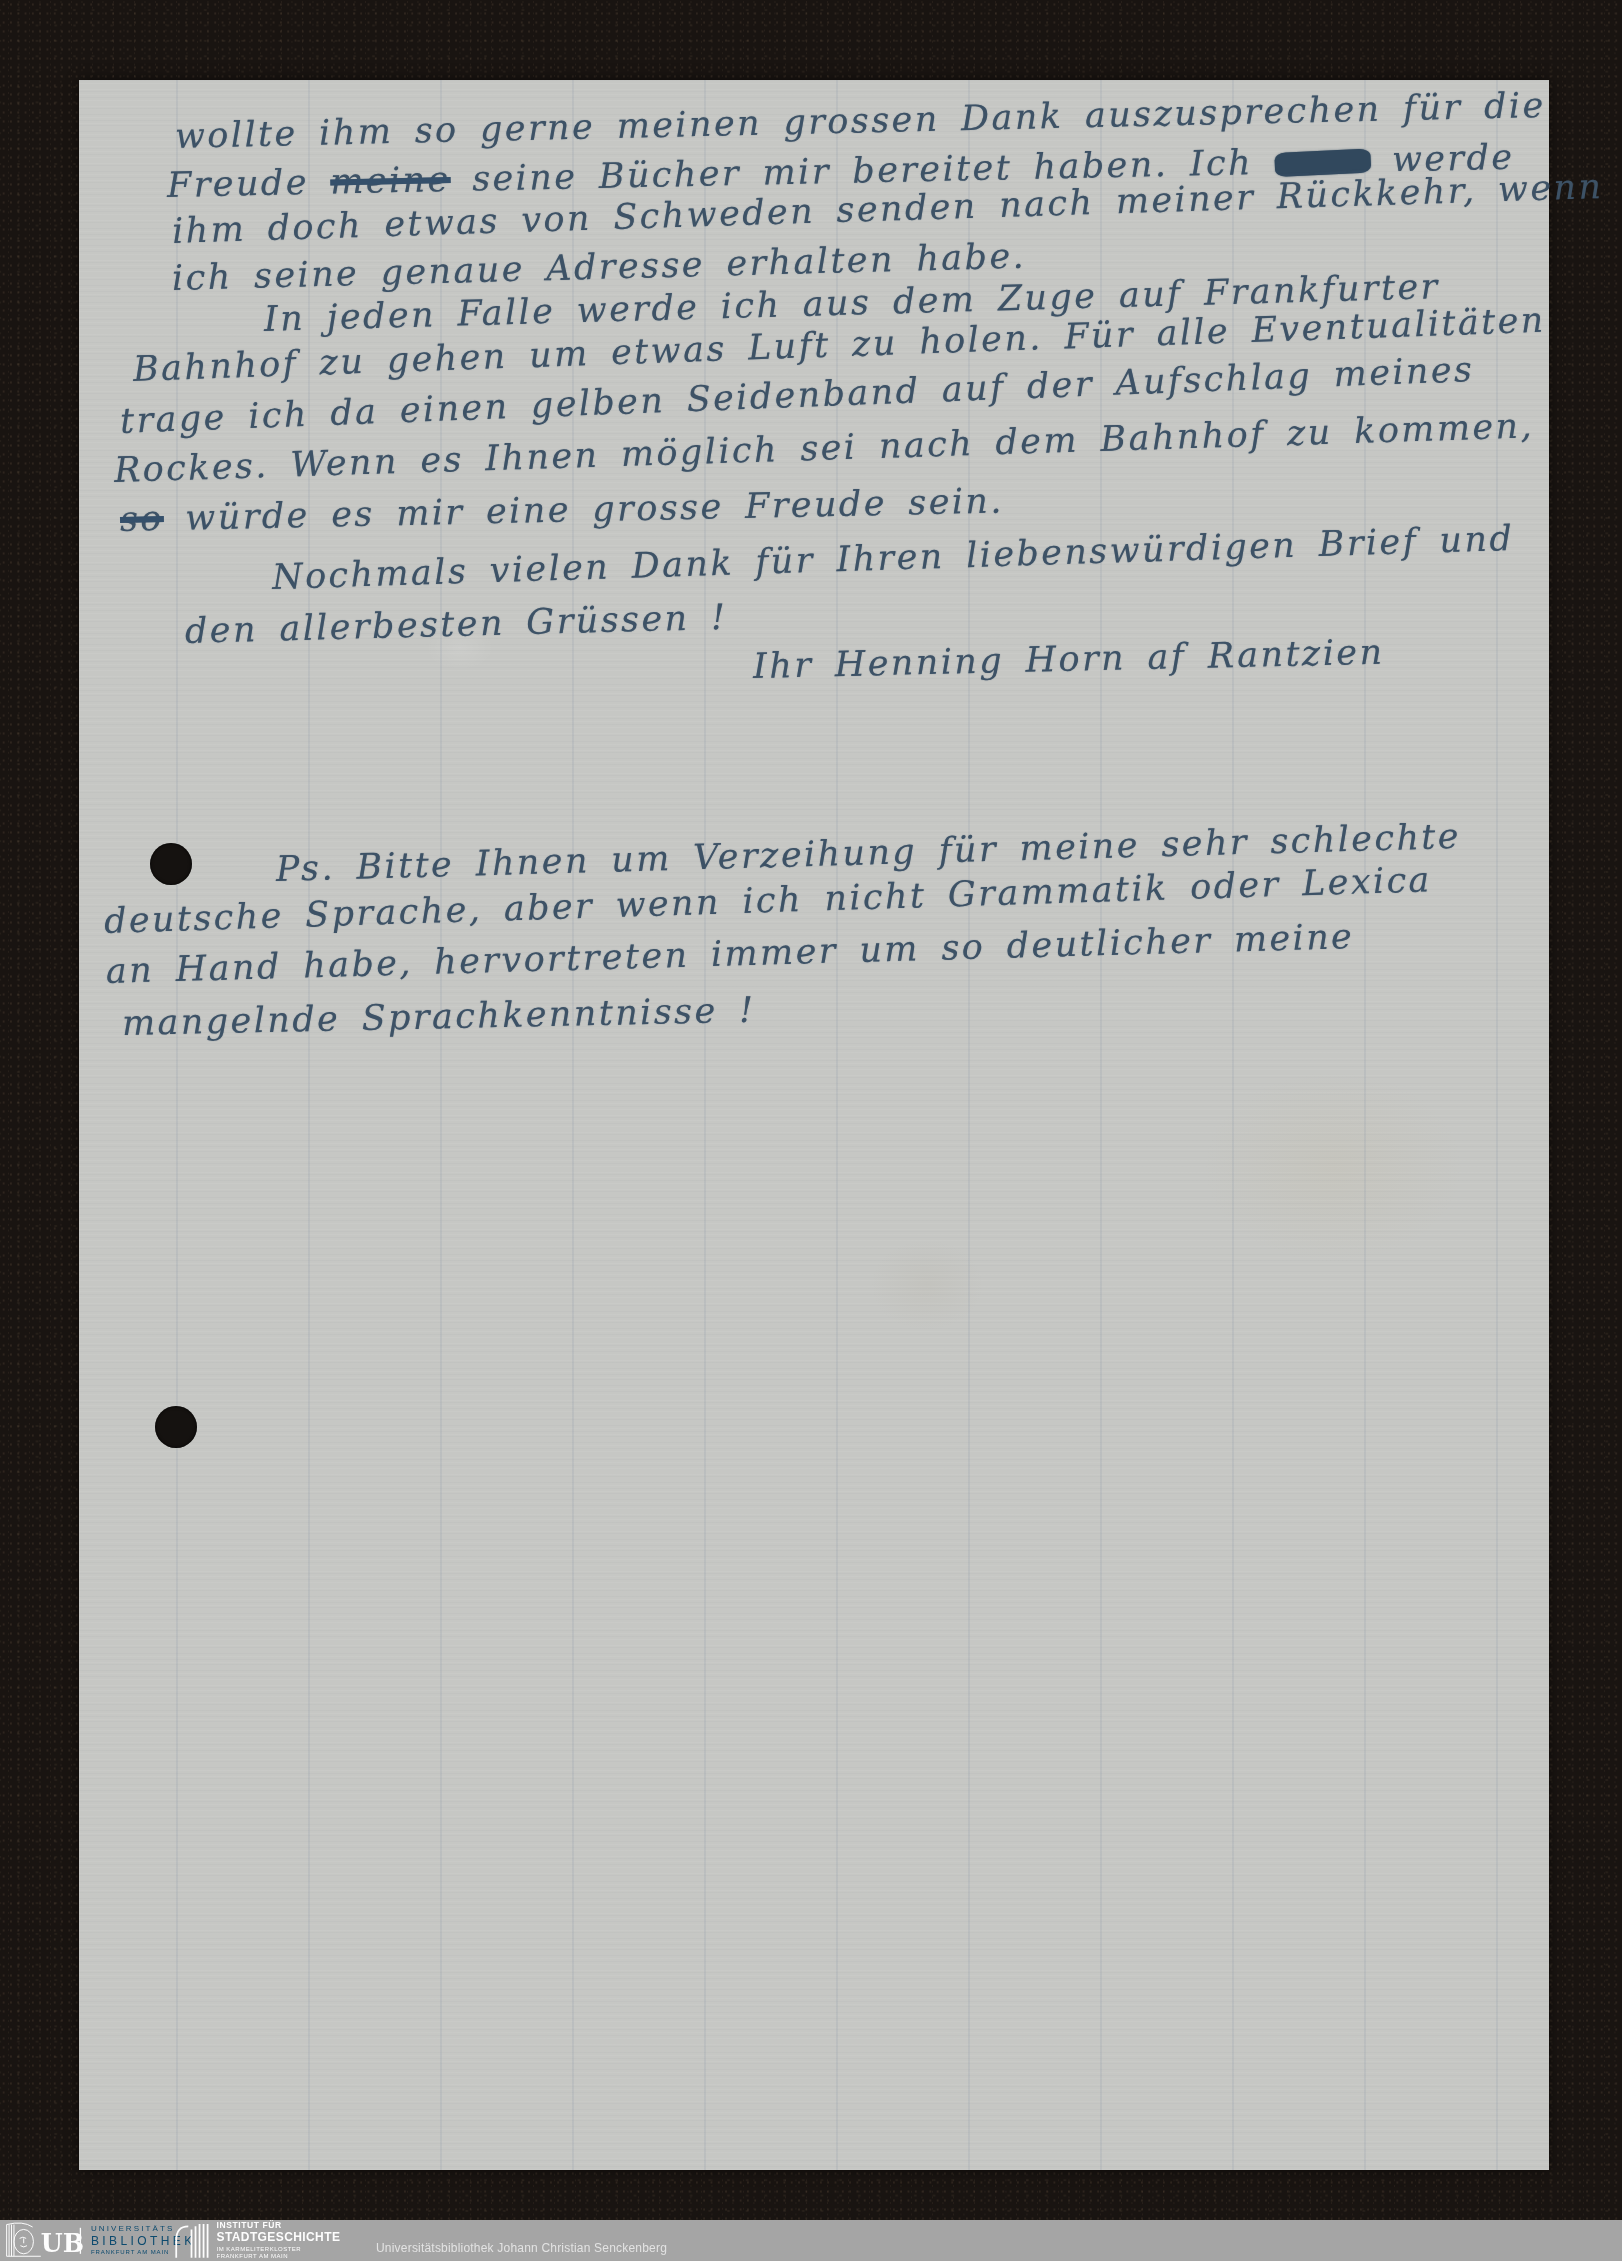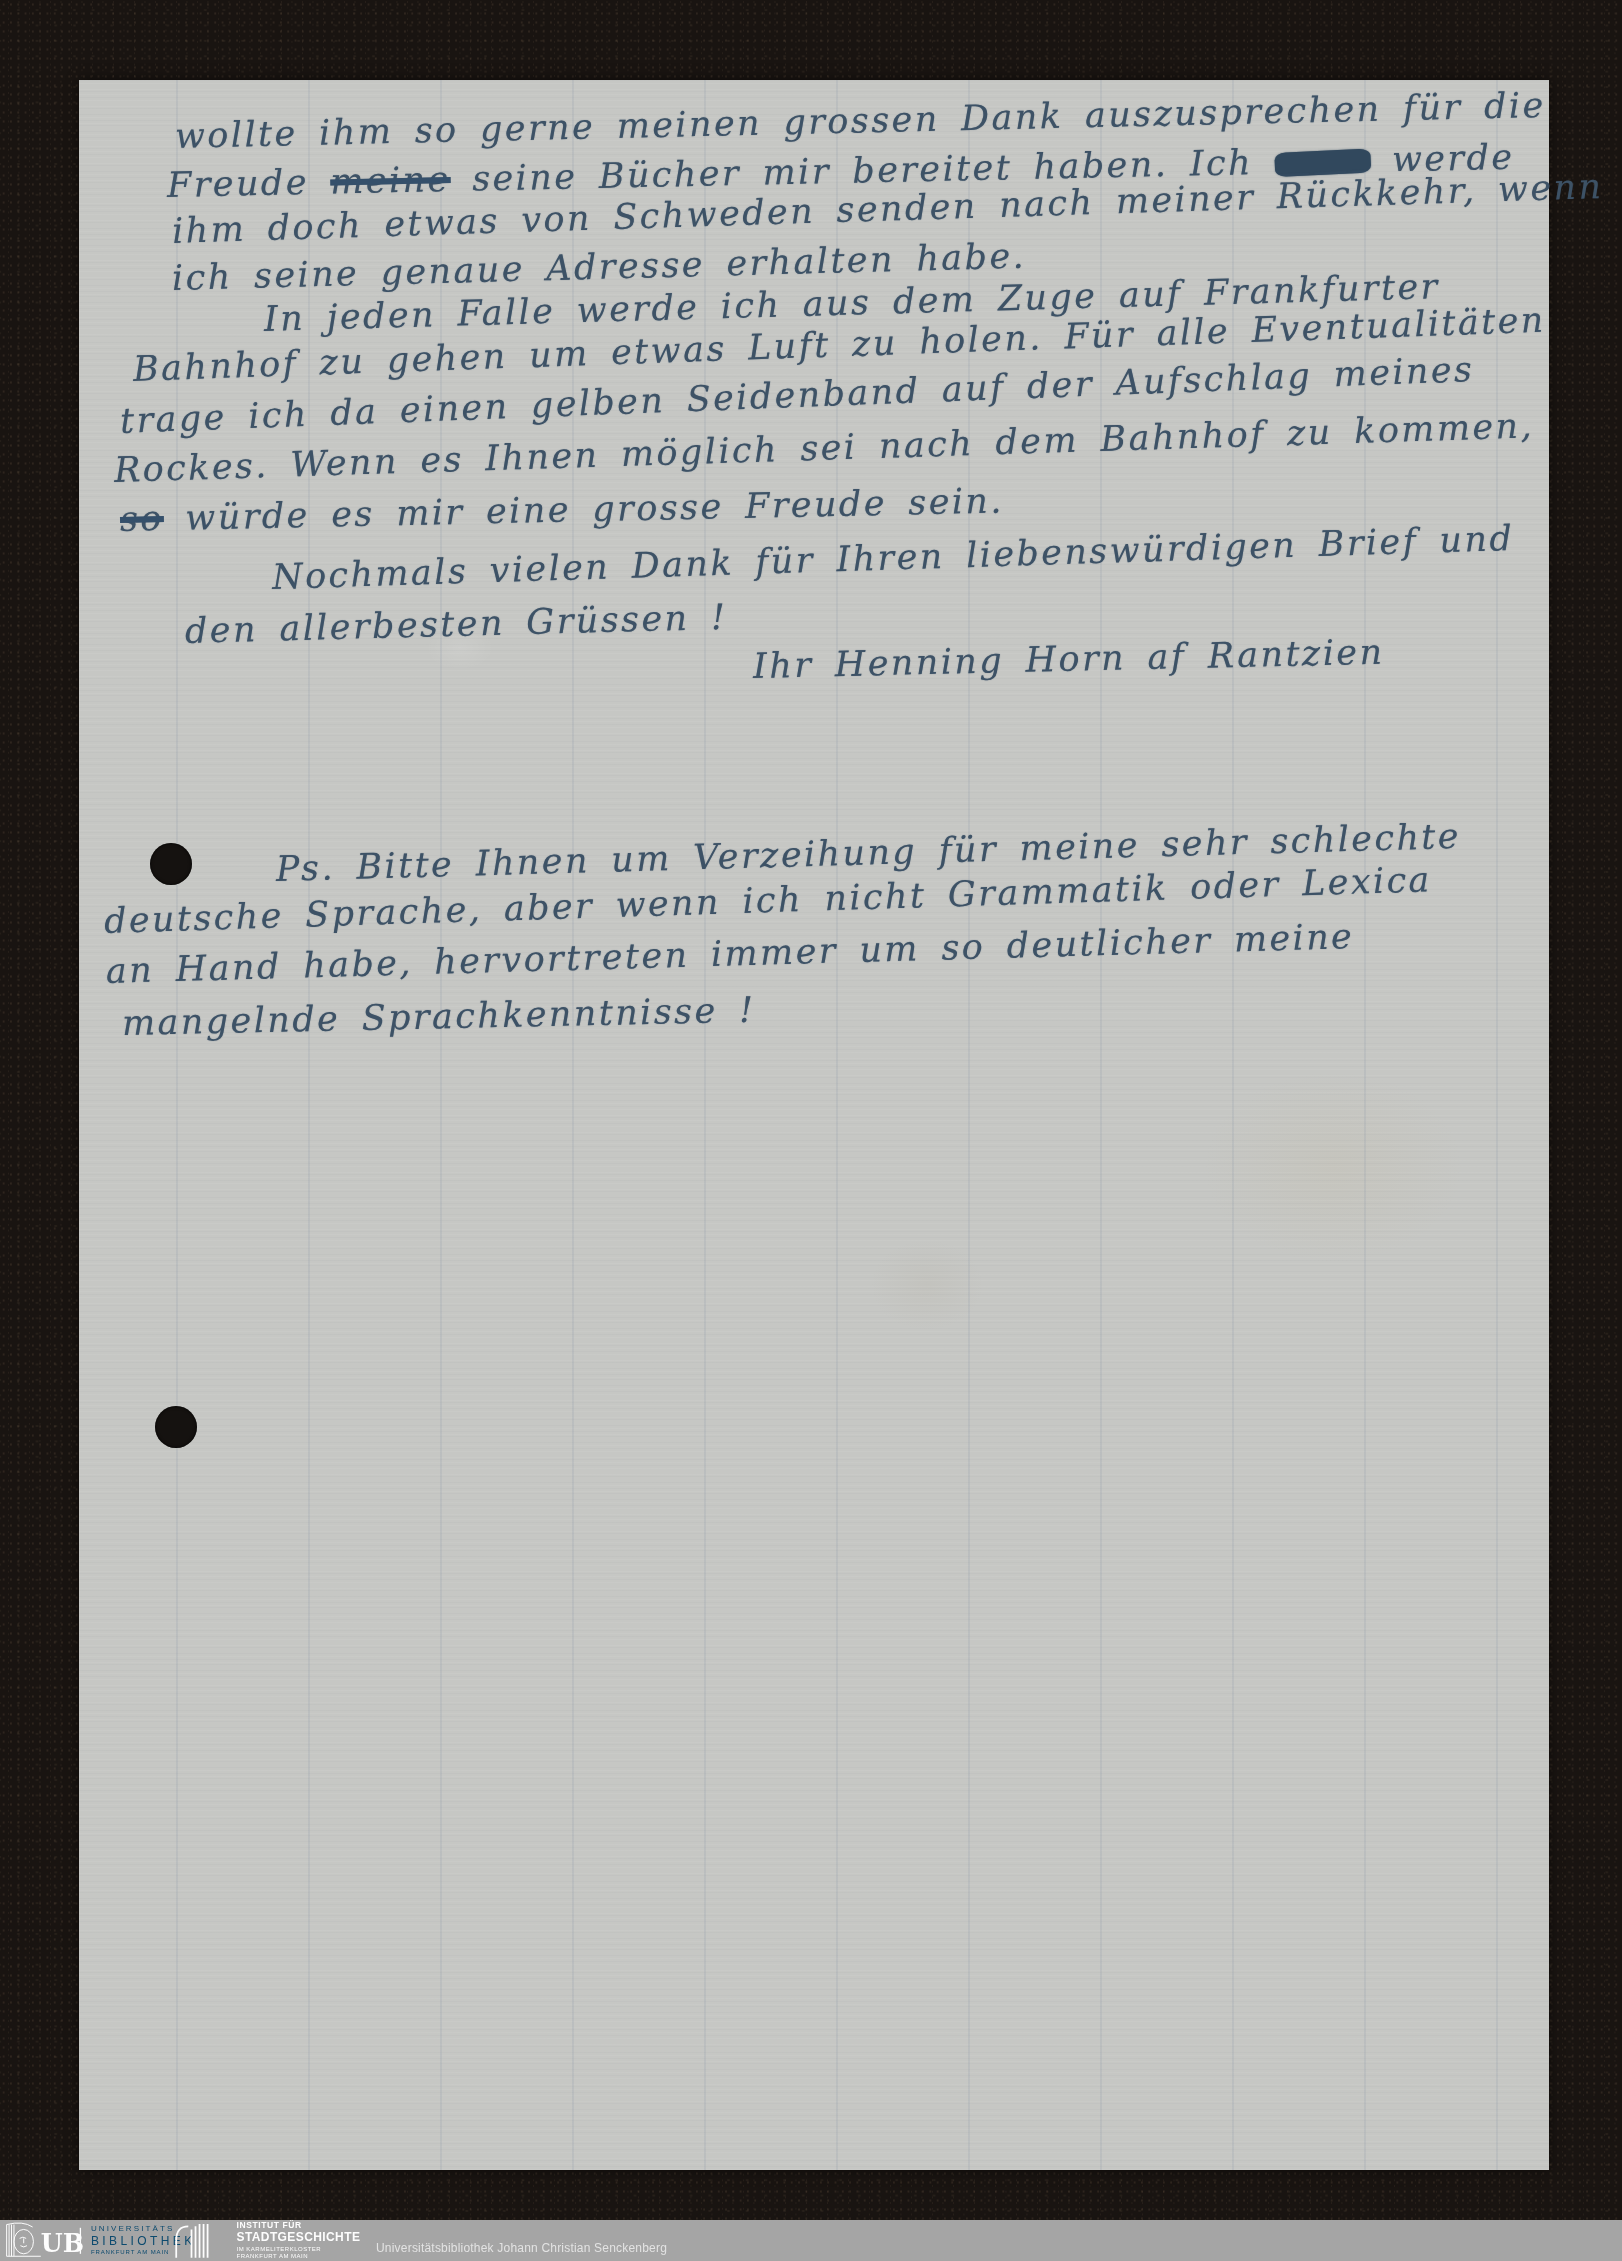--- a/index.html
+++ b/index.html
@@ -41,21 +41,21 @@
     box-shadow:0 0 1.6px rgba(49,72,93,0.85);}
 
   
   .footer{position:absolute;left:0;bottom:0;width:100%;height:41px;background:#a5a5a5;}
   .ub-block{position:absolute;left:4.9px;top:2.4px;height:36px;display:flex;align-items:center;gap:8px;}
   .ub-text{color:#0c4a6e;line-height:1.3;white-space:nowrap;}
   .ub-text .l1{font-size:8px;letter-spacing:2.1px;}
   .ub-text .l2{font-size:12px;letter-spacing:3.4px;}
   .ub-text .l3{font-size:6px;letter-spacing:0.9px;}
   .ifs-block{position:absolute;left:173px;top:2.4px;height:36px;display:flex;align-items:center;gap:6.5px;}
-  .ifs-text{color:#fdfdfd;line-height:1.15;white-space:nowrap;margin-left:20px;}
+  .ifs-text{color:#fdfdfd;line-height:1.15;white-space:nowrap;}
   .ifs-text .l1{font-size:8.5px;font-weight:bold;letter-spacing:0.6px;}
   .ifs-text .l2{font-size:12px;font-weight:bold;letter-spacing:0.4px;}
   .ifs-text .l3{font-size:6px;letter-spacing:0.5px;margin-top:1.6px;}
   .ifs-text .l4{font-size:6px;letter-spacing:0.5px;}
   .center-name{position:absolute;left:376px;top:0;height:56px;display:flex;align-items:center;
     font-size:12px;color:#e3e3e3;letter-spacing:0.2px;}
   .dfg{position:absolute;right:8px;top:50%;transform:translateY(-50%);
     font-weight:bold;font-style:italic;font-size:22px;color:#fff;letter-spacing:0.4px;margin-top:36px;}
 </style>
 </head>

